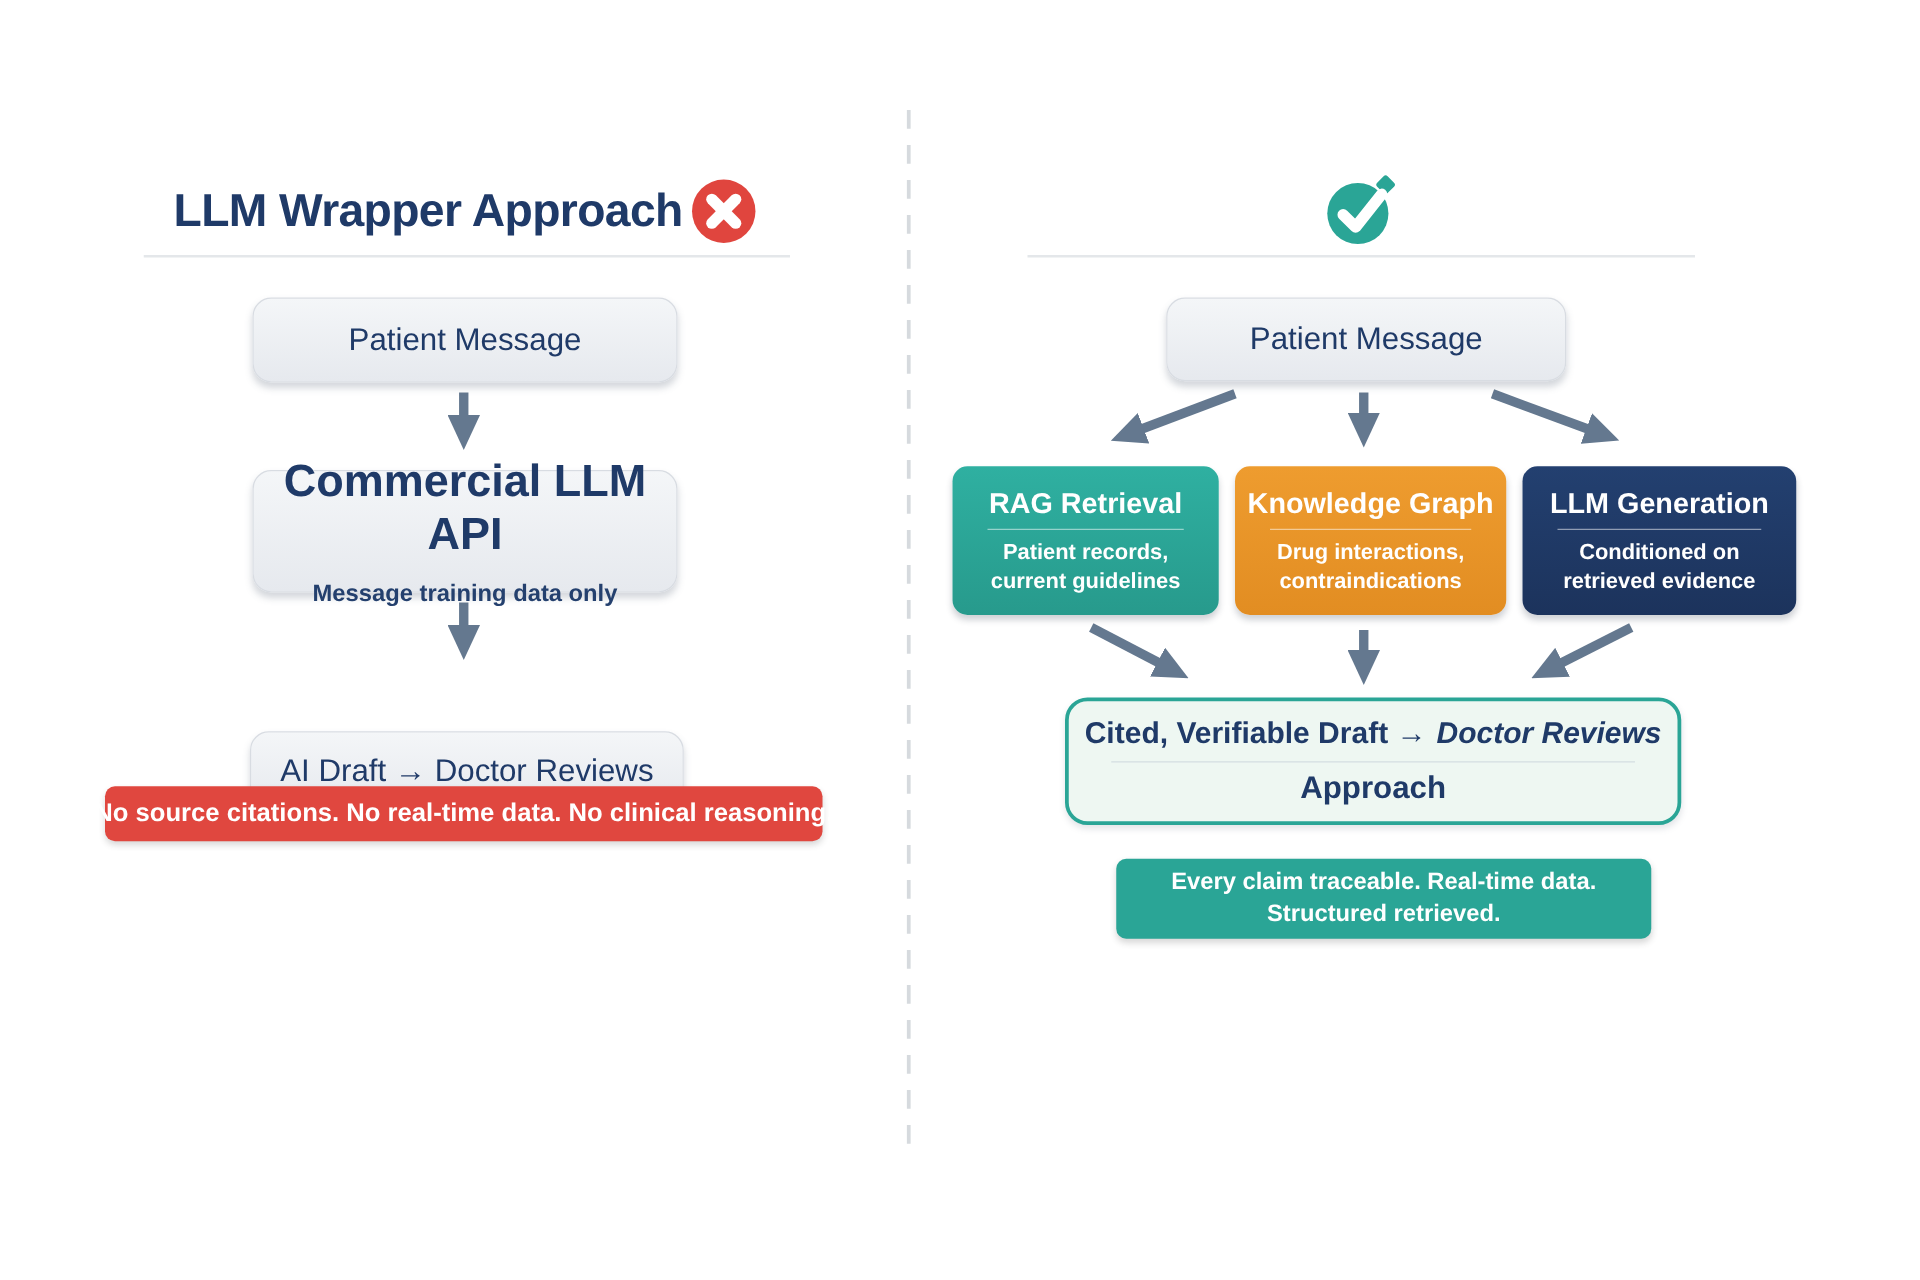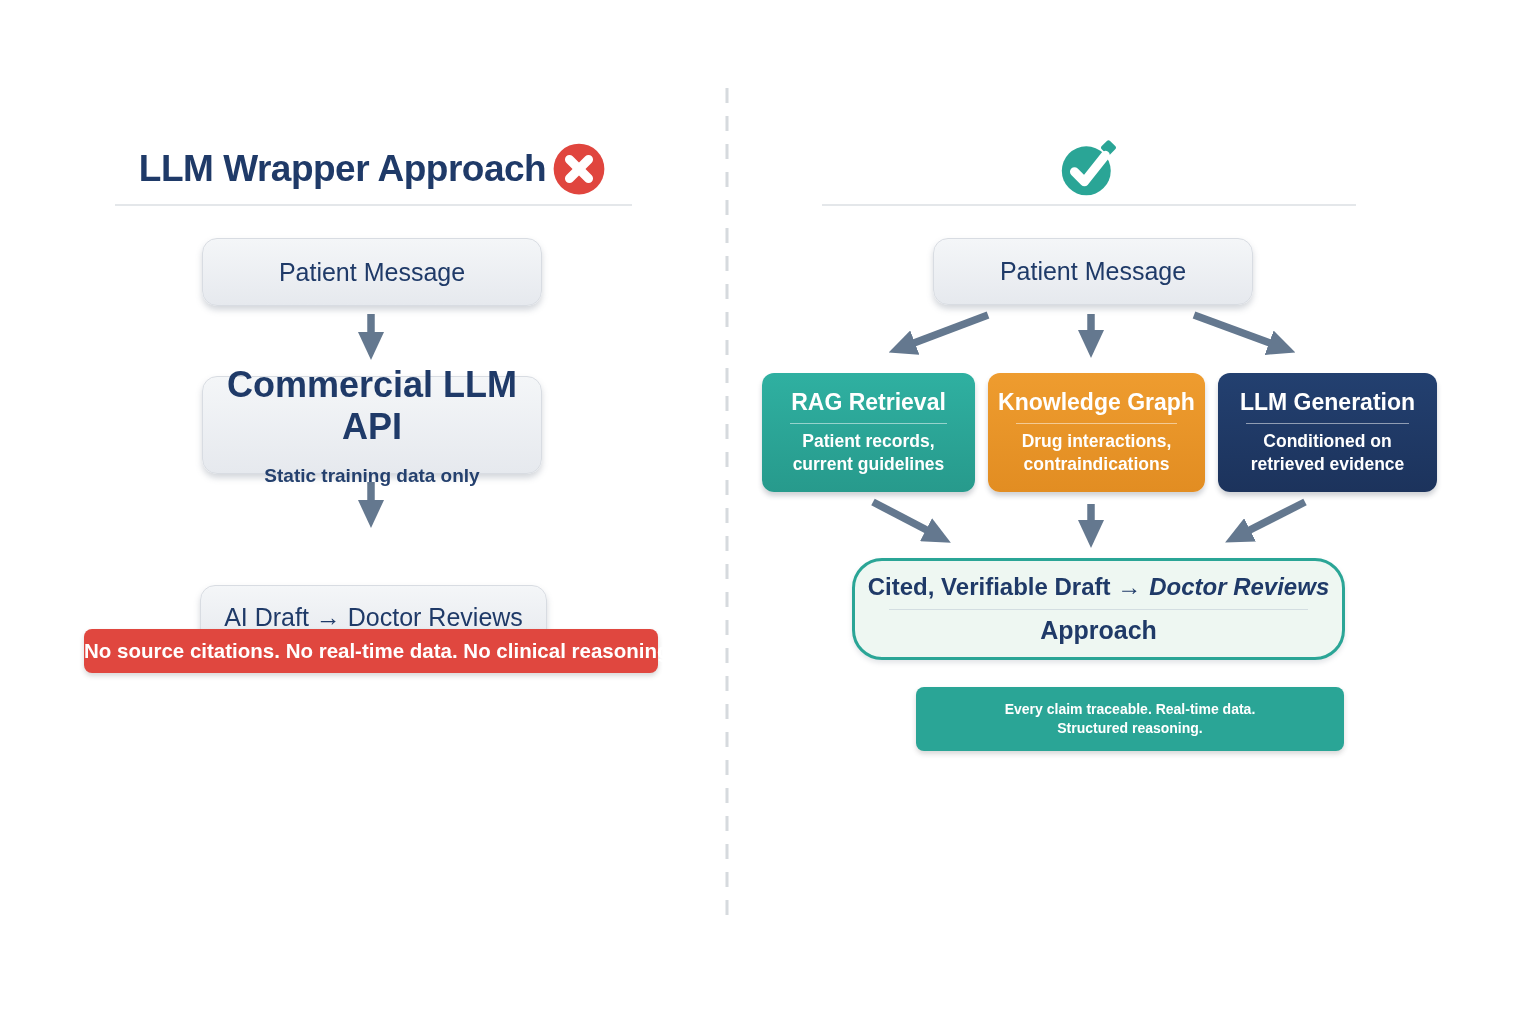--- a/index.html
+++ b/index.html
@@ -63,44 +63,44 @@
   .color-node .c-title { font-weight: bold; font-size: 23px; }
   .color-node .c-divider { width: 80%; height: 1px; background: rgba(255,255,255,0.5); margin: 7px 0 6px 0; }
   .color-node .c-sub { font-weight: 600; font-size: 17.5px; line-height: 1.32; }
   .node-rag { left: 762px;  width: 213px; background: linear-gradient(180deg,#2fb0a1,#279a8c); }
   .node-kg  { left: 988px;  width: 217px; background: linear-gradient(180deg,#ee9c2f,#e28d22); }
   .node-llm { left: 1218px; width: 219px; background: linear-gradient(180deg,#234070,#1c335c); }
 
   
   .cited-box {
     position: absolute; left: 852px; top: 558px; width: 493px; height: 102px;
-    background: #eef7f2; border: 3px solid #2aa596; border-radius: 30px;
+    background: #eef7f2; border: 3px solid #2aa596; border-radius: 18px;
     display: flex; flex-direction: column; align-items: center; justify-content: center;
     color: #1f3a68; text-align: center;
     box-shadow: 0 3px 5px rgba(100,110,130,0.18);
   }
   .cited-line1 { font-weight: bold; font-size: 24px; white-space: nowrap; }
   .cited-line1 .em { font-style: italic; margin-left: 8px; }
   .cited-divider { width: 86%; height: 1px; background: #d3dee1; margin: 8px 0 6px 0; }
   .cited-sources { font-weight: bold; font-size: 25px; }
 
   
   .banner {
     position: absolute; display: flex; flex-direction: column;
-    justify-content: center;
+    align-items: center; justify-content: center;
     color: #ffffff; font-weight: bold; text-align: center;
     border-radius: 8px; box-shadow: 0 3px 5px rgba(60,60,60,0.2);
   }
   .banner-red {
     left: 84px; top: 629px; width: 574px; height: 44px;
     background: #e0473f; font-size: 20.5px; white-space: nowrap;
   }
   .banner-teal {
-    left: 916px; top: 687px; width: 428px; height: 64px;
-    background: #2aa596; font-size: 14px; line-height: 1.38;
+    left: 893px; top: 687px; width: 428px; height: 64px;
+    background: #2aa596; font-size: 19px; line-height: 1.38;
   }
 </style>
 </head>
 <body>
 
 <div class="canvas">
 
   <svg class="overlay" width="1536" height="1024" viewBox="0 0 1536 1024">
     <defs>
       <marker id="ah" markerUnits="userSpaceOnUse" markerWidth="28" markerHeight="26" refX="18" refY="13" orient="auto">
@@ -134,21 +134,21 @@
   </div>
   <div class="underline underline-left"></div>
 
   <div class="gray-node l-patient">
     <div class="node-title">Patient Message</div>
   </div>
 
   <div class="gray-node l-api">
     <div class="node-title-lg">Commercial LLM API</div>
     <div class="node-divider"></div>
-    <div class="node-sub">Static training data only</div>
+    <div class="node-sub">Message training data only</div>
   </div>
 
   <div class="gray-node l-draft">
     <div class="node-title">AI Draft → Doctor Reviews</div>
   </div>
 
   <div class="banner banner-red">
     <span>No source citations. No real-time data. No clinical reasoning.</span>
   </div>
 
@@ -195,16 +195,16 @@
   <div class="cited-box">
     <div class="cited-line1">
       <span>Cited, Verifiable Draft →</span><span class="em">Doctor Reviews</span>
     </div>
     <div class="cited-divider"></div>
     <div class="cited-sources">Approach</div>
   </div>
 
   <div class="banner banner-teal">
     <span>Every claim traceable. Real-time data.</span>
-    <span>Structured reasoning.</span>
+    <span>Structured retrieved.</span>
   </div>
 
 </div>
 
 </body></html>

